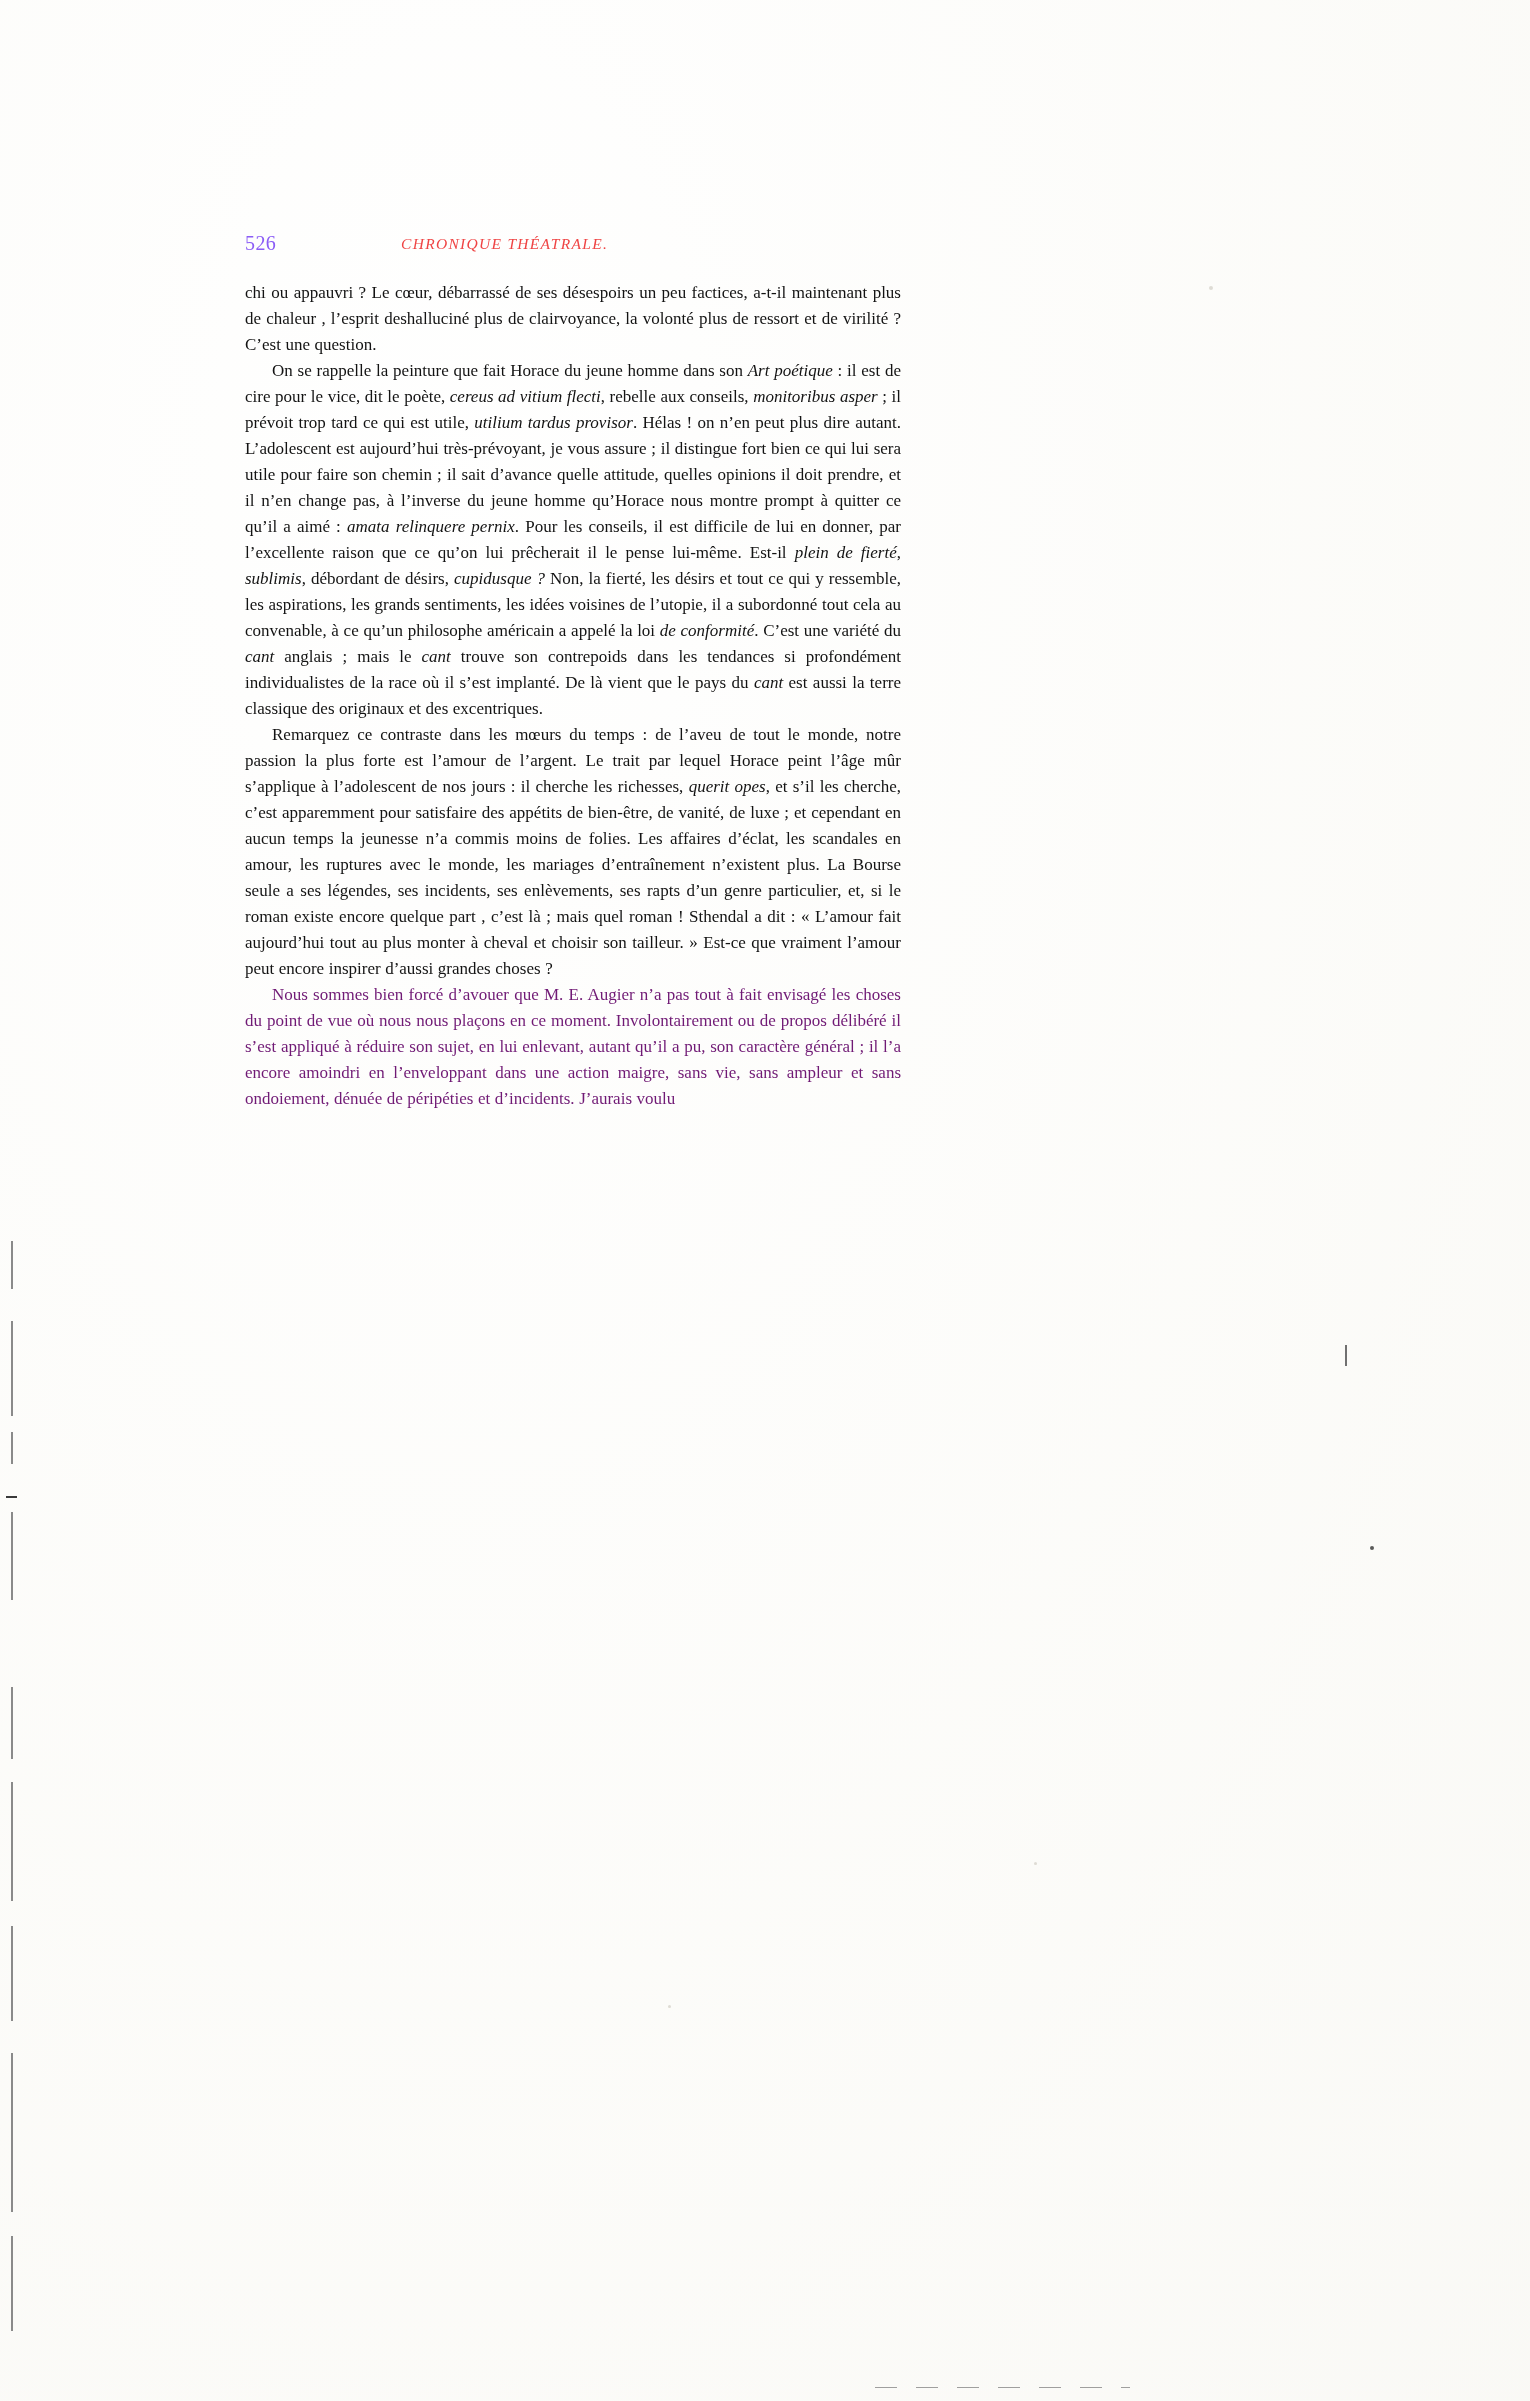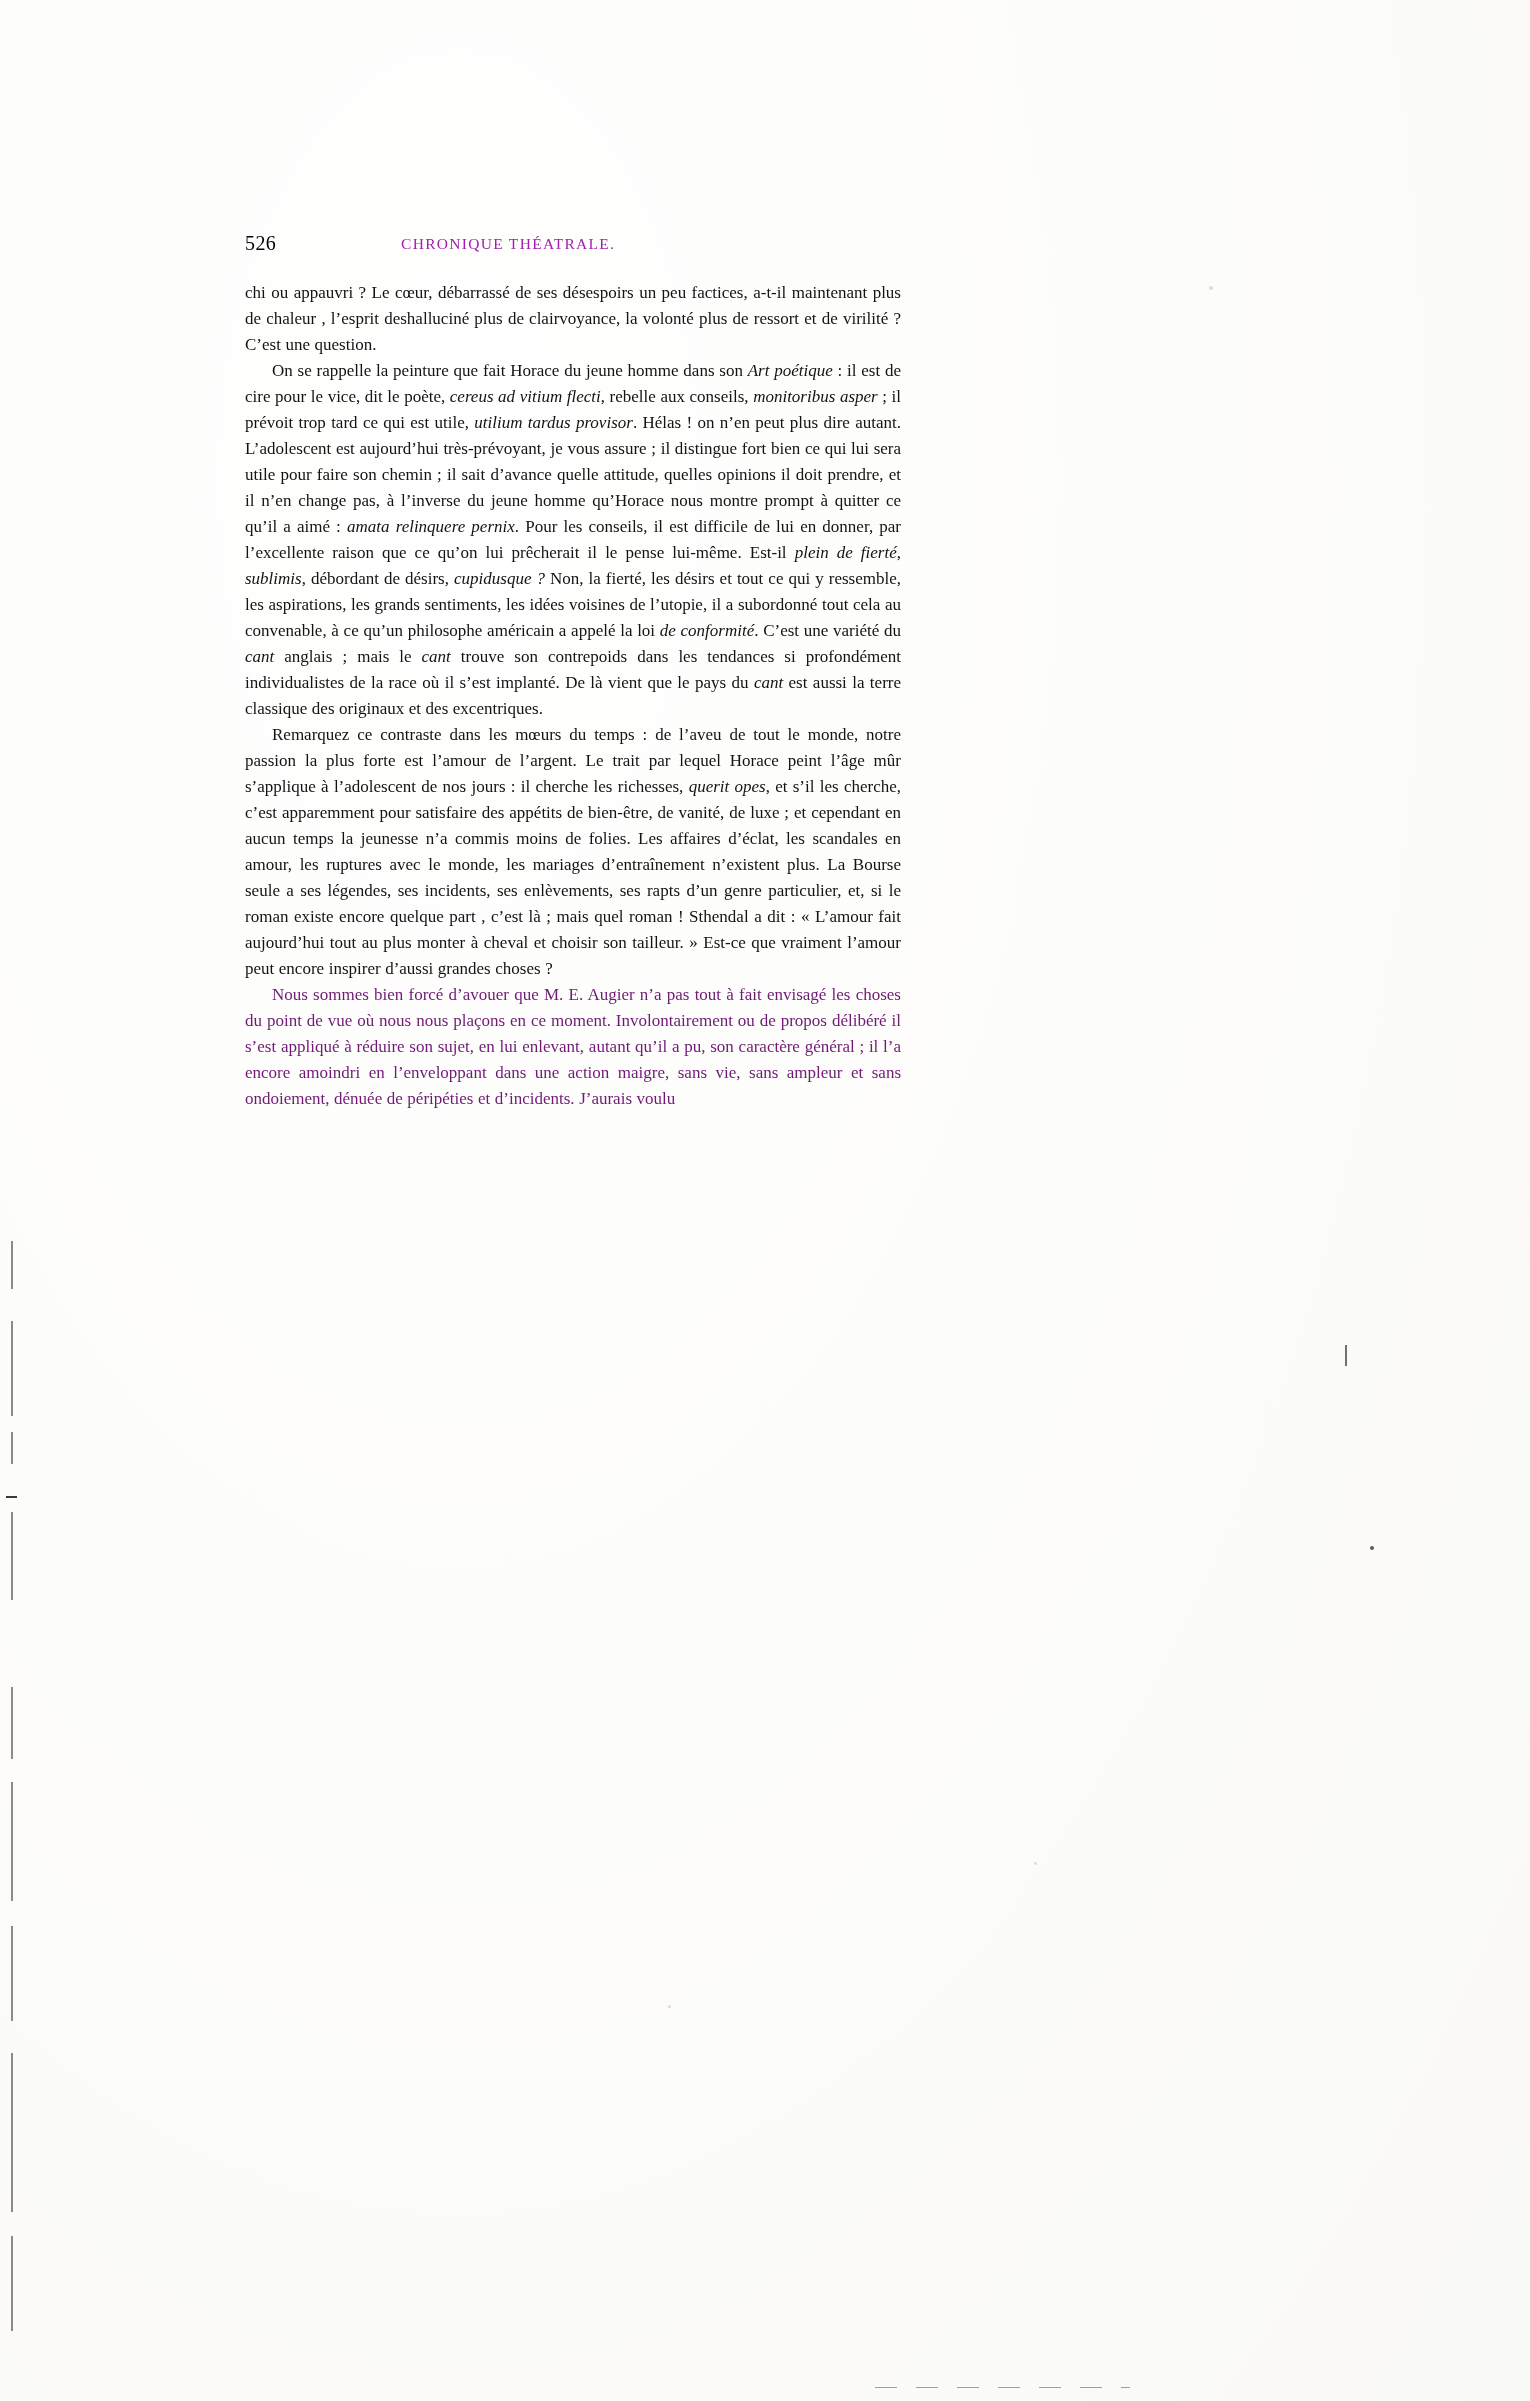--- a/index.html
+++ b/index.html
@@ -40,29 +40,30 @@
     position: relative;
     height: 32px;
     margin-bottom: 16px;
   }
   .folio {
     position: absolute;
     left: 0;
     top: 0;
     font-size: 20px;
     letter-spacing: 0.4px;
-    color: #000000;
+    color: #8b5cf6;
   }
   .running-head {
     position: absolute;
     left: 156px;
     top: 3.2px;
     font-size: 15.5px;
     letter-spacing: 1.3px;
-    color: #a21caf;
+    color: #ef4444;
+    font-style: italic;
   }
   p {
     margin: 0;
     font-size: 17px;
     line-height: 26px;
     text-align: justify;
     text-justify: inter-word;
     color: #131313;
     word-spacing: 0.3px;
   }

